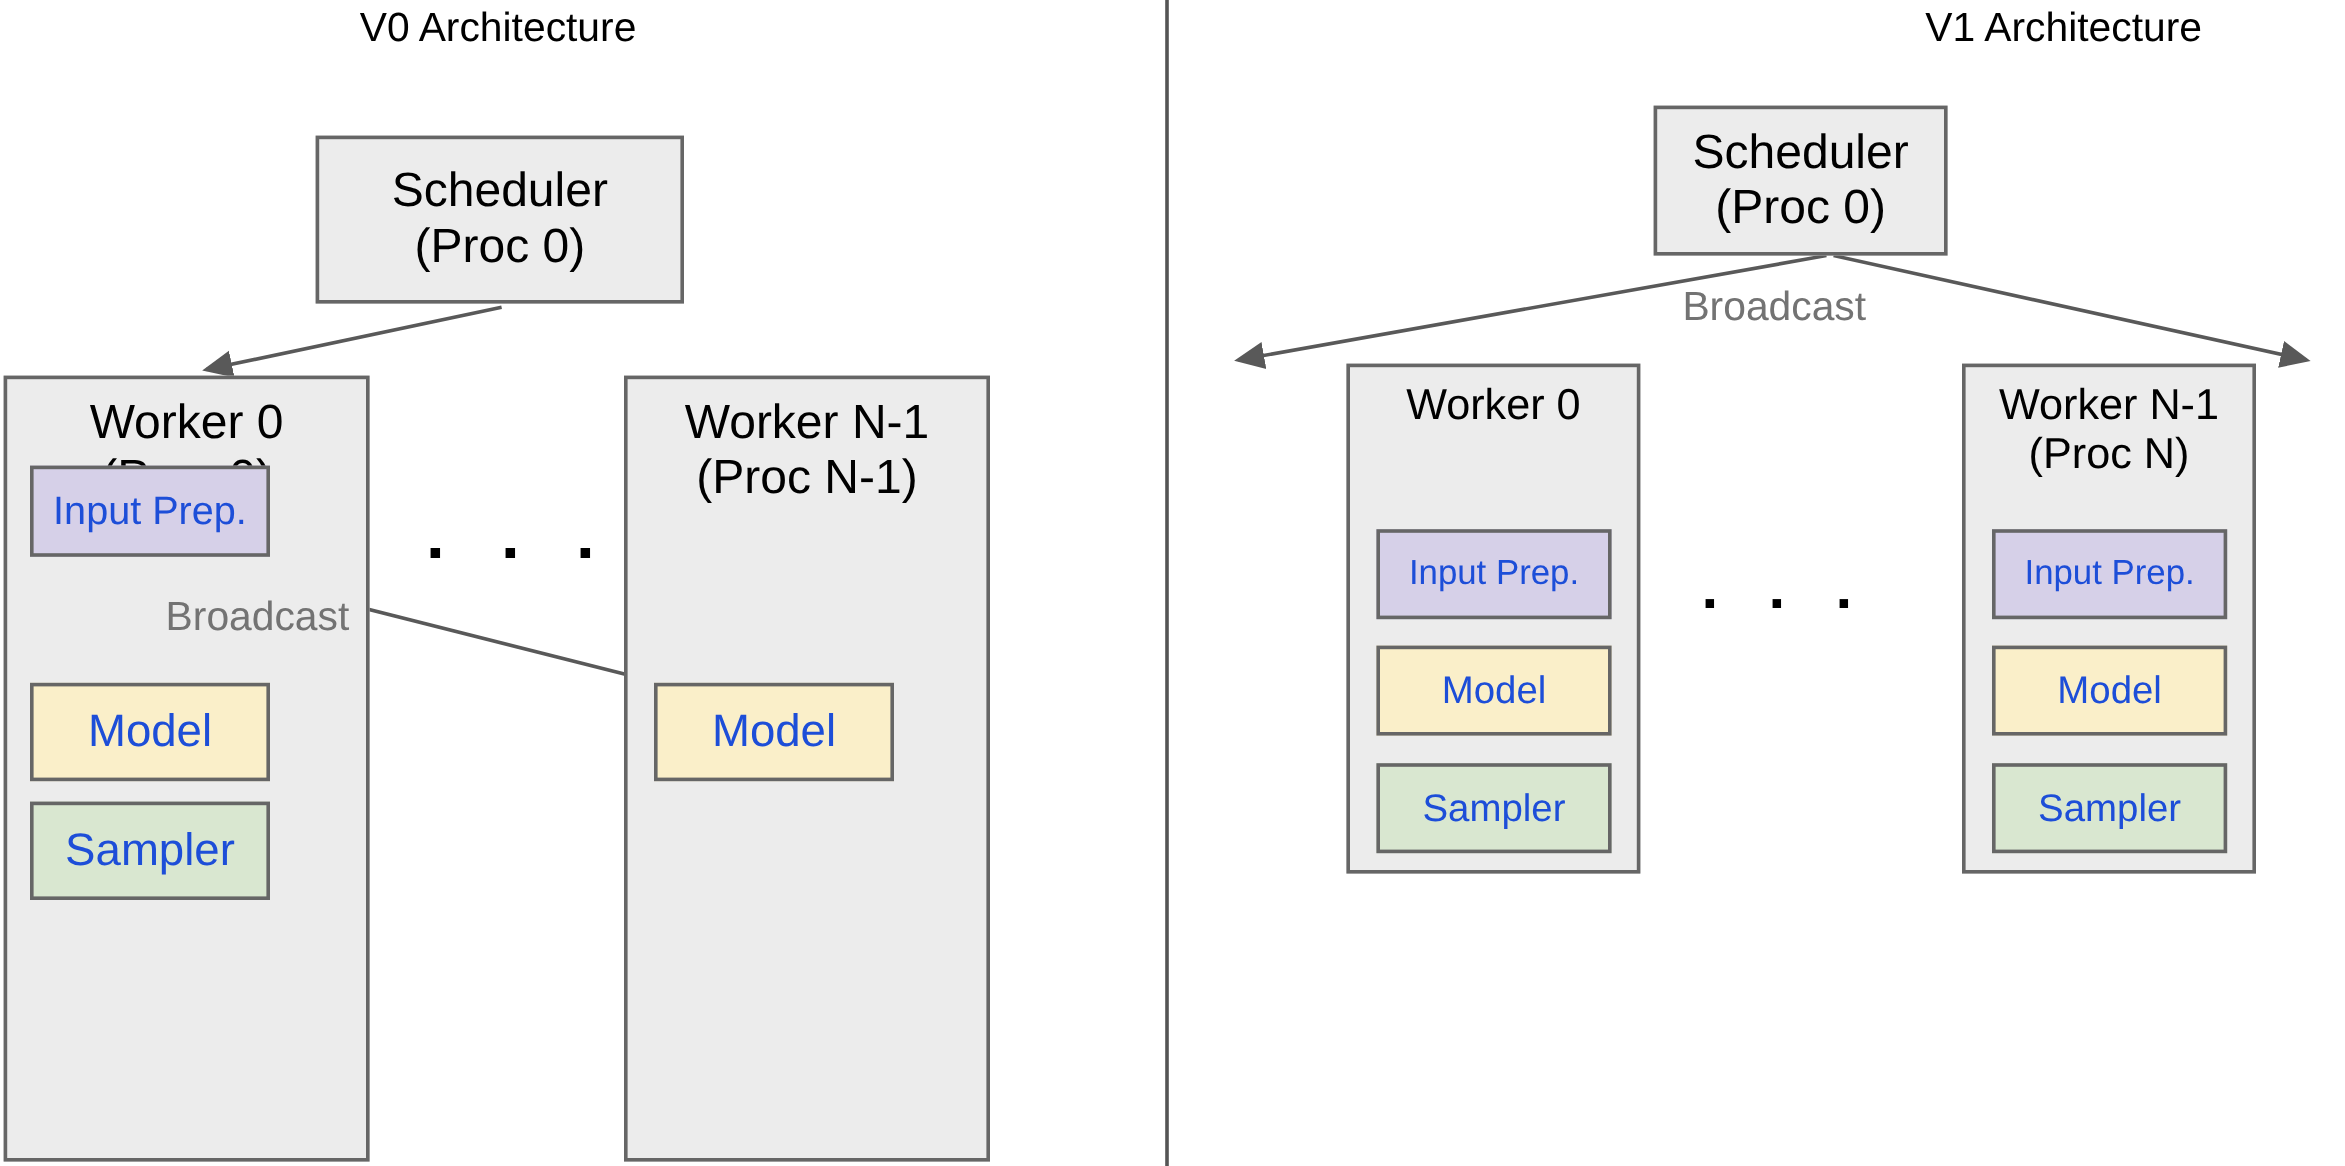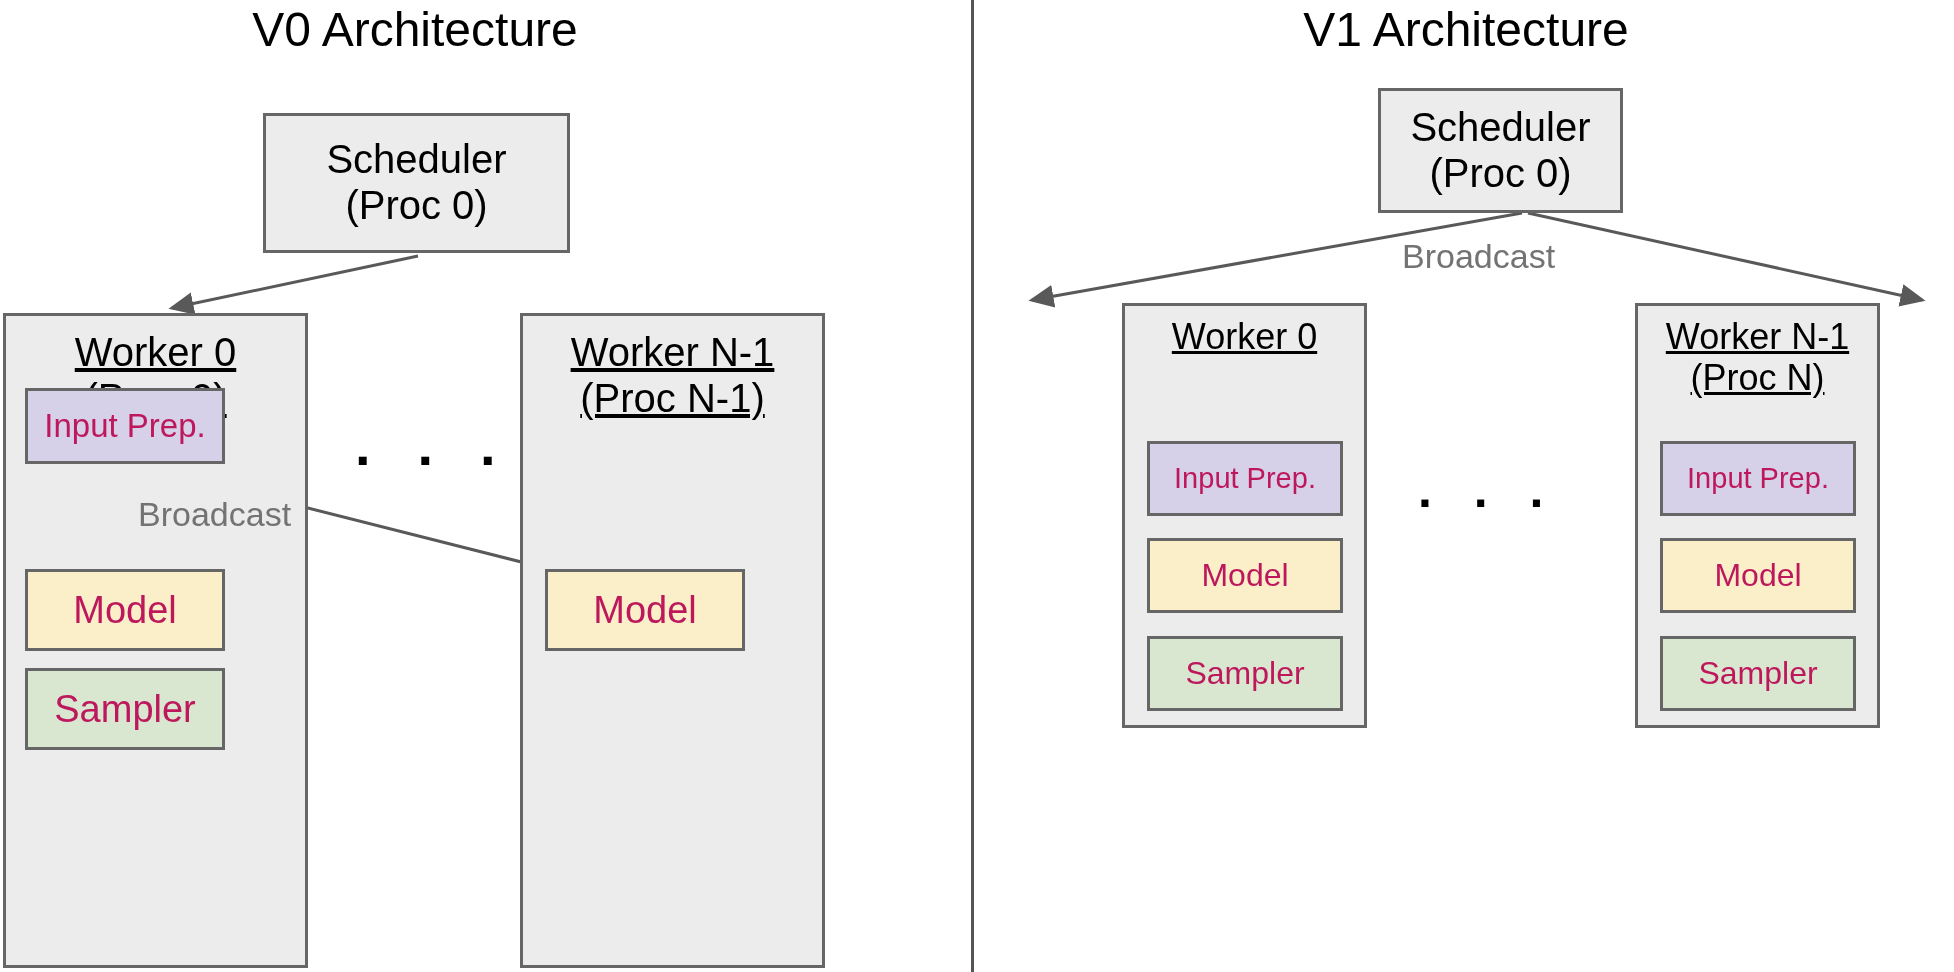--- a/index.html
+++ b/index.html
@@ -28,21 +28,21 @@
     left: 971px;
     width: 3px;
     height: 972px;
     background: #555555;
   }
 
   
   .panel-title {
     position: absolute;
     text-align: center;
-    font-size: 48px;
+    font-size: 34px;
     font-weight: 400;
     line-height: 1.0;
     color: #000000;
     white-space: nowrap;
   }
 
   
   .box {
     position: absolute;
     box-sizing: border-box;
@@ -56,21 +56,20 @@
   }
 
   .scheduler-box {
     background: #ECECEC;
     font-size: 40px;
   }
 
   .worker-container {
     background: #ECECEC;
     justify-content: flex-start;
-    text-decoration: underline;
   }
 
   .worker-label {
     font-size: 40px;
     text-align: center;
     line-height: 1.14;
     width: 100%;
     color: #000000;
   }
   .worker-label.small {
@@ -78,21 +77,21 @@
   }
 
   .inner-box {
     position: absolute;
     box-sizing: border-box;
     border: 3px solid #666666;
     display: flex;
     align-items: center;
     justify-content: center;
     text-align: center;
-    color: #be185d;
+    color: #1d4ed8;
   }
   .inner-input-prep { background: #D6D0E8; }
   .inner-model      { background: #FAEFC9; }
   .inner-sampler    { background: #D9E7D0; }
 
   
   .ellipsis {
     position: absolute;
     display: flex;
     align-items: center;
@@ -177,21 +176,21 @@
   </div>
 
   <div class="inner-box inner-model" style="left:545px; top:569px; width:200px; height:82px; font-size:38px;">
     <span>Model</span>
   </div>
 
   <div class="ellipsis" style="left:355px; top:418px; font-size:56px;">. . .</div>
 
   <div class="edge-label" style="left:138px; top:495px;">Broadcast</div>
 
-  <div class="panel-title" style="left:1216px; top:6px; width:500px;">V1 Architecture</div>
+  <div class="panel-title" style="left:1335px; top:6px; width:500px;text-align:right;">V1 Architecture</div>
 
   <div class="box scheduler-box" style="left:1378px; top:88px; width:245px; height:125px;">
     <div>Scheduler</div>
     <div>(Proc 0)</div>
   </div>
 
   <div class="box worker-container" style="left:1122px; top:303px; width:245px; height:425px; padding-top:10px;">
     <div class="worker-label small">Worker 0</div>
   </div>
 

